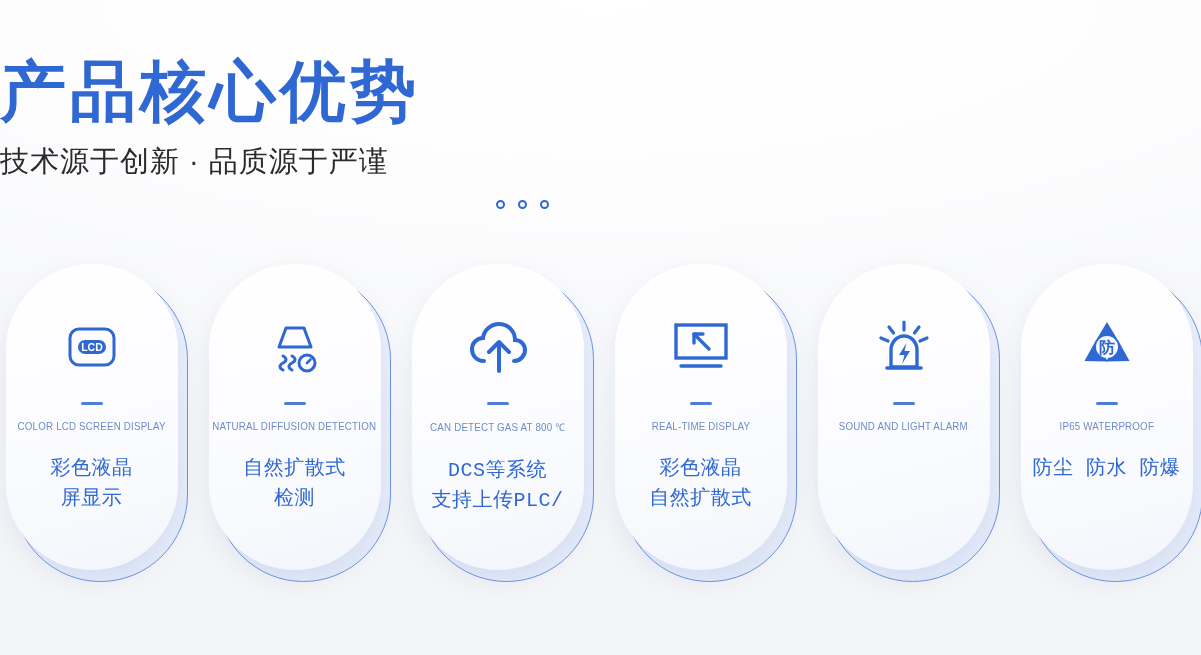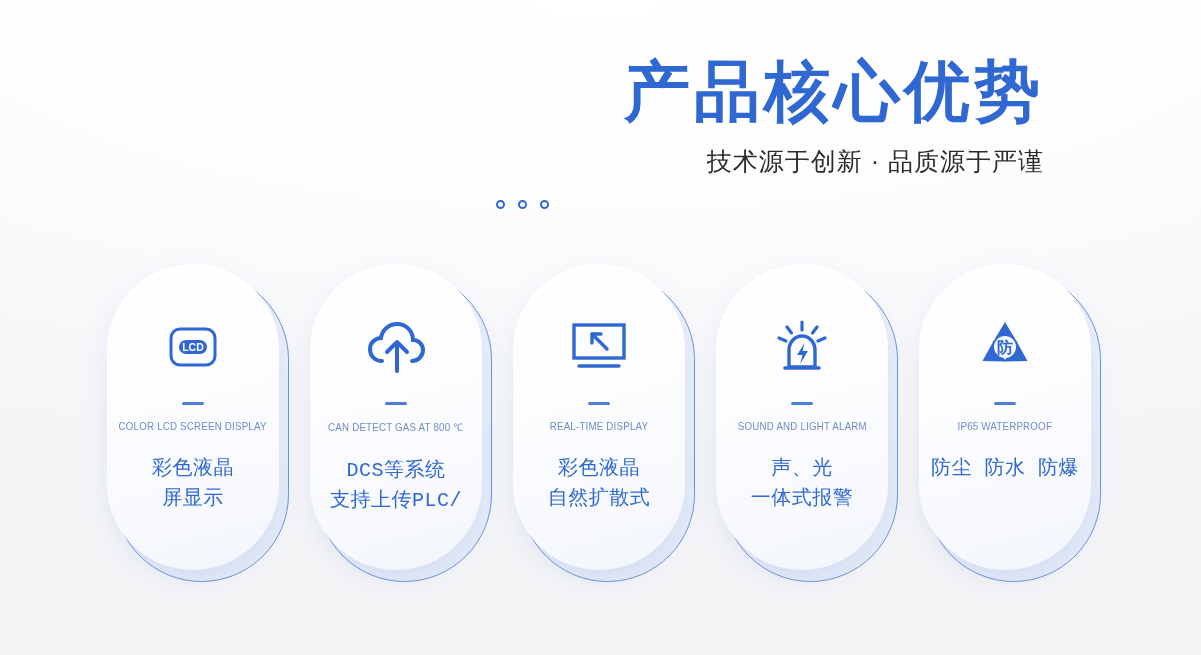--- a/index.html
+++ b/index.html
@@ -7,30 +7,30 @@
     width:1201px;height:655px;overflow:hidden;
     font-family:"Liberation Sans","DejaVu Sans",sans-serif;
     background:#ffffff;
   }
   #page{
     position:relative;width:1201px;height:655px;
     background:
       radial-gradient(120% 70% at 50% 0%, #ffffff 0%, #fdfdfe 42%, #f7f8fa 78%, #f4f5f7 100%);
   }
   
-  .header{position:absolute;left:0;top:0;width:1044px;text-align:right;}
+  .header{position:absolute;left:0;top:0;width:1044px;text-align:left;}
   .title{
     margin:0;padding-top:55px;
     font-size:66px;line-height:72px;font-weight:700;letter-spacing:4px;
     color:#2f68d2;
     font-family:"Liberation Sans","DejaVu Sans",sans-serif;
   }
   .subtitle{
     margin:0;padding-top:17px;
-    font-size:25px;line-height:34px;letter-spacing:1px;
+    font-size:29px;line-height:34px;letter-spacing:1px;
     color:#2b2b2e;font-weight:400;
   }
   .dots{margin-top:22px;display:flex;justify-content:center;gap:13px;}
   .dot{
     width:9px;height:9px;border-radius:50%;
     border:2.4px solid #2f68d2;box-sizing:border-box;background:transparent;
   }
   
   .cards{
     position:absolute;left:0;top:264px;width:1201px;
@@ -107,20 +107,40 @@
         </div>
         <div class="divider"></div>
         <div class="cap">COLOR LCD SCREEN DISPLAY</div>
         <div class="ctitle">
           <span>彩色液晶</span>
           <span>屏显示</span>
         </div>
       </div>
     </div>
 
+    <div class="card">
+      <div class="ring"></div>
+      <div class="body">
+        <div class="icon-wrap">
+          <svg width="58" height="58" viewBox="0 0 58 58">
+            <path d="M20 10 H38 L45 29 H13 Z" fill="none" stroke="#2f68d2" stroke-width="3" stroke-linejoin="round"></path>
+            <path d="M17 38 c4 2 4 5 0 7 c-4 2 -4 5 0 7" fill="none" stroke="#2f68d2" stroke-width="3" stroke-linecap="round"></path>
+            <path d="M26 38 c4 2 4 5 0 7 c-4 2 -4 5 0 7" fill="none" stroke="#2f68d2" stroke-width="3" stroke-linecap="round"></path>
+            <circle cx="41" cy="45" r="8" fill="none" stroke="#2f68d2" stroke-width="3"></circle>
+            <path d="M41 45 L44.5 41.5" stroke="#2f68d2" stroke-width="2.6" stroke-linecap="round"></path>
+          </svg>
+        </div>
+        <div class="divider"></div>
+        <div class="cap">NATURAL DIFFUSION DETECTION</div>
+        <div class="ctitle">
+          <span>自然扩散式</span>
+          <span>检测</span>
+        </div>
+      </div>
+    </div>
 
     <div class="card">
       <div class="ring"></div>
       <div class="body">
         <div class="icon-wrap">
           <svg width="60" height="52" viewBox="0 0 60 52">
             <path d="M16 40 C8 40 4 34 4 28 C4 22 9 17 15 17 C16 9 23 3 31 3
                      C40 3 47 10 47 19 C53 19 57 24 57 29 C57 35 52 40 46 40" fill="none" stroke="#2f68d2" stroke-width="4" stroke-linecap="round"></path>
             <path d="M31 50 V22" stroke="#2f68d2" stroke-width="4" stroke-linecap="round"></path>
             <path d="M21 31 L31 21 L41 31" fill="none" stroke="#2f68d2" stroke-width="4" stroke-linecap="round" stroke-linejoin="round"></path>
@@ -165,24 +185,20 @@
             <path d="M29 4 V12" stroke="#2f68d2" stroke-width="3.2" stroke-linecap="round"></path>
             <path d="M14 9 L18.5 15" stroke="#2f68d2" stroke-width="3.2" stroke-linecap="round"></path>
             <path d="M44 9 L39.5 15" stroke="#2f68d2" stroke-width="3.2" stroke-linecap="round"></path>
             <path d="M6 20 L13 23" stroke="#2f68d2" stroke-width="3.2" stroke-linecap="round"></path>
             <path d="M52 20 L45 23" stroke="#2f68d2" stroke-width="3.2" stroke-linecap="round"></path>
             <path d="M31.5 25 L24 37 H29.5 L27 46 L35 33 H29.5 Z" fill="#2f68d2"></path>
           </svg>
         </div>
         <div class="divider"></div>
         <div class="cap">SOUND AND LIGHT ALARM</div>
-        <div class="ctitle">
-          <span>声、光</span>
-          <span>一体式报警</span>
-        </div>
       </div>
     </div>
 
     <div class="card">
       <div class="ring"></div>
       <div class="body">
         <div class="icon-wrap">
           <svg width="62" height="58" viewBox="0 0 62 58">
             <g fill="#2f68d2">
 

